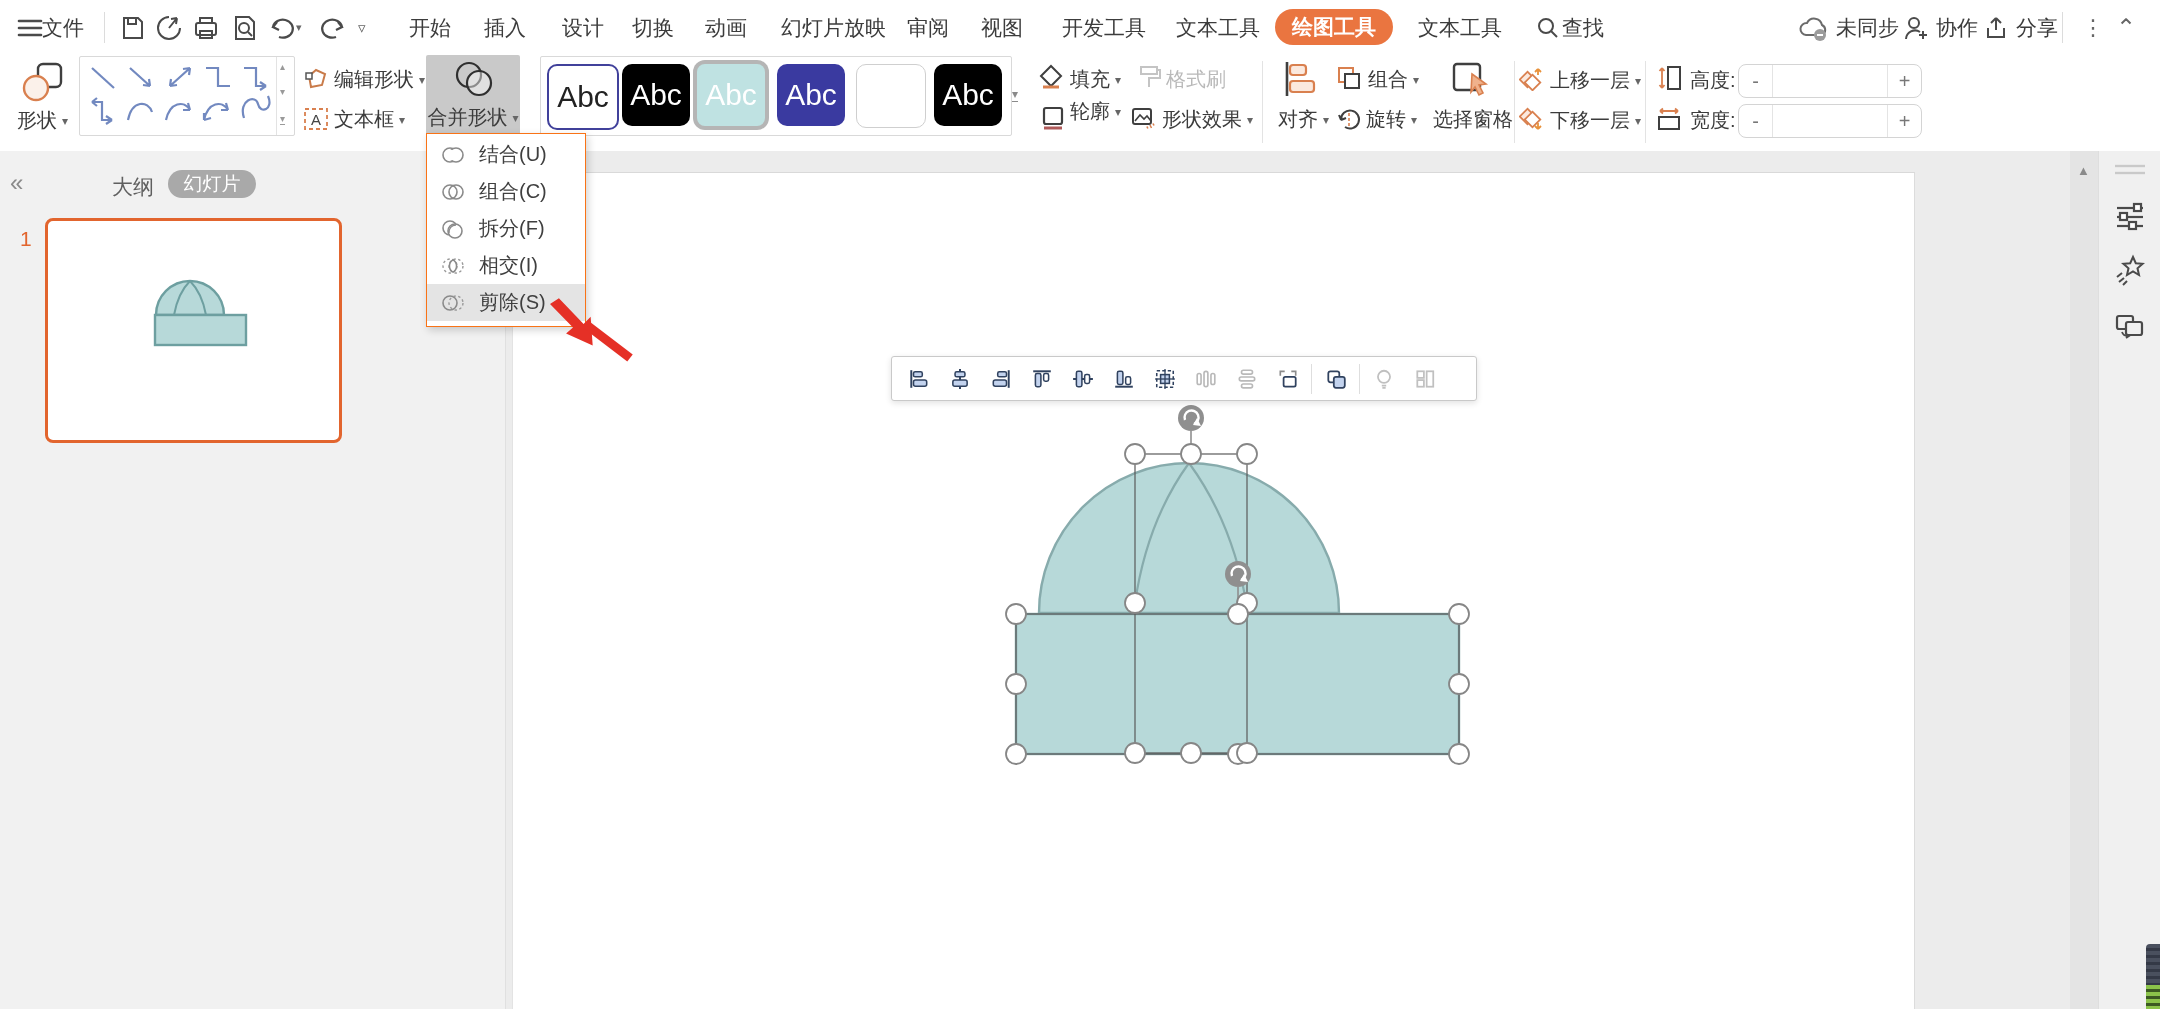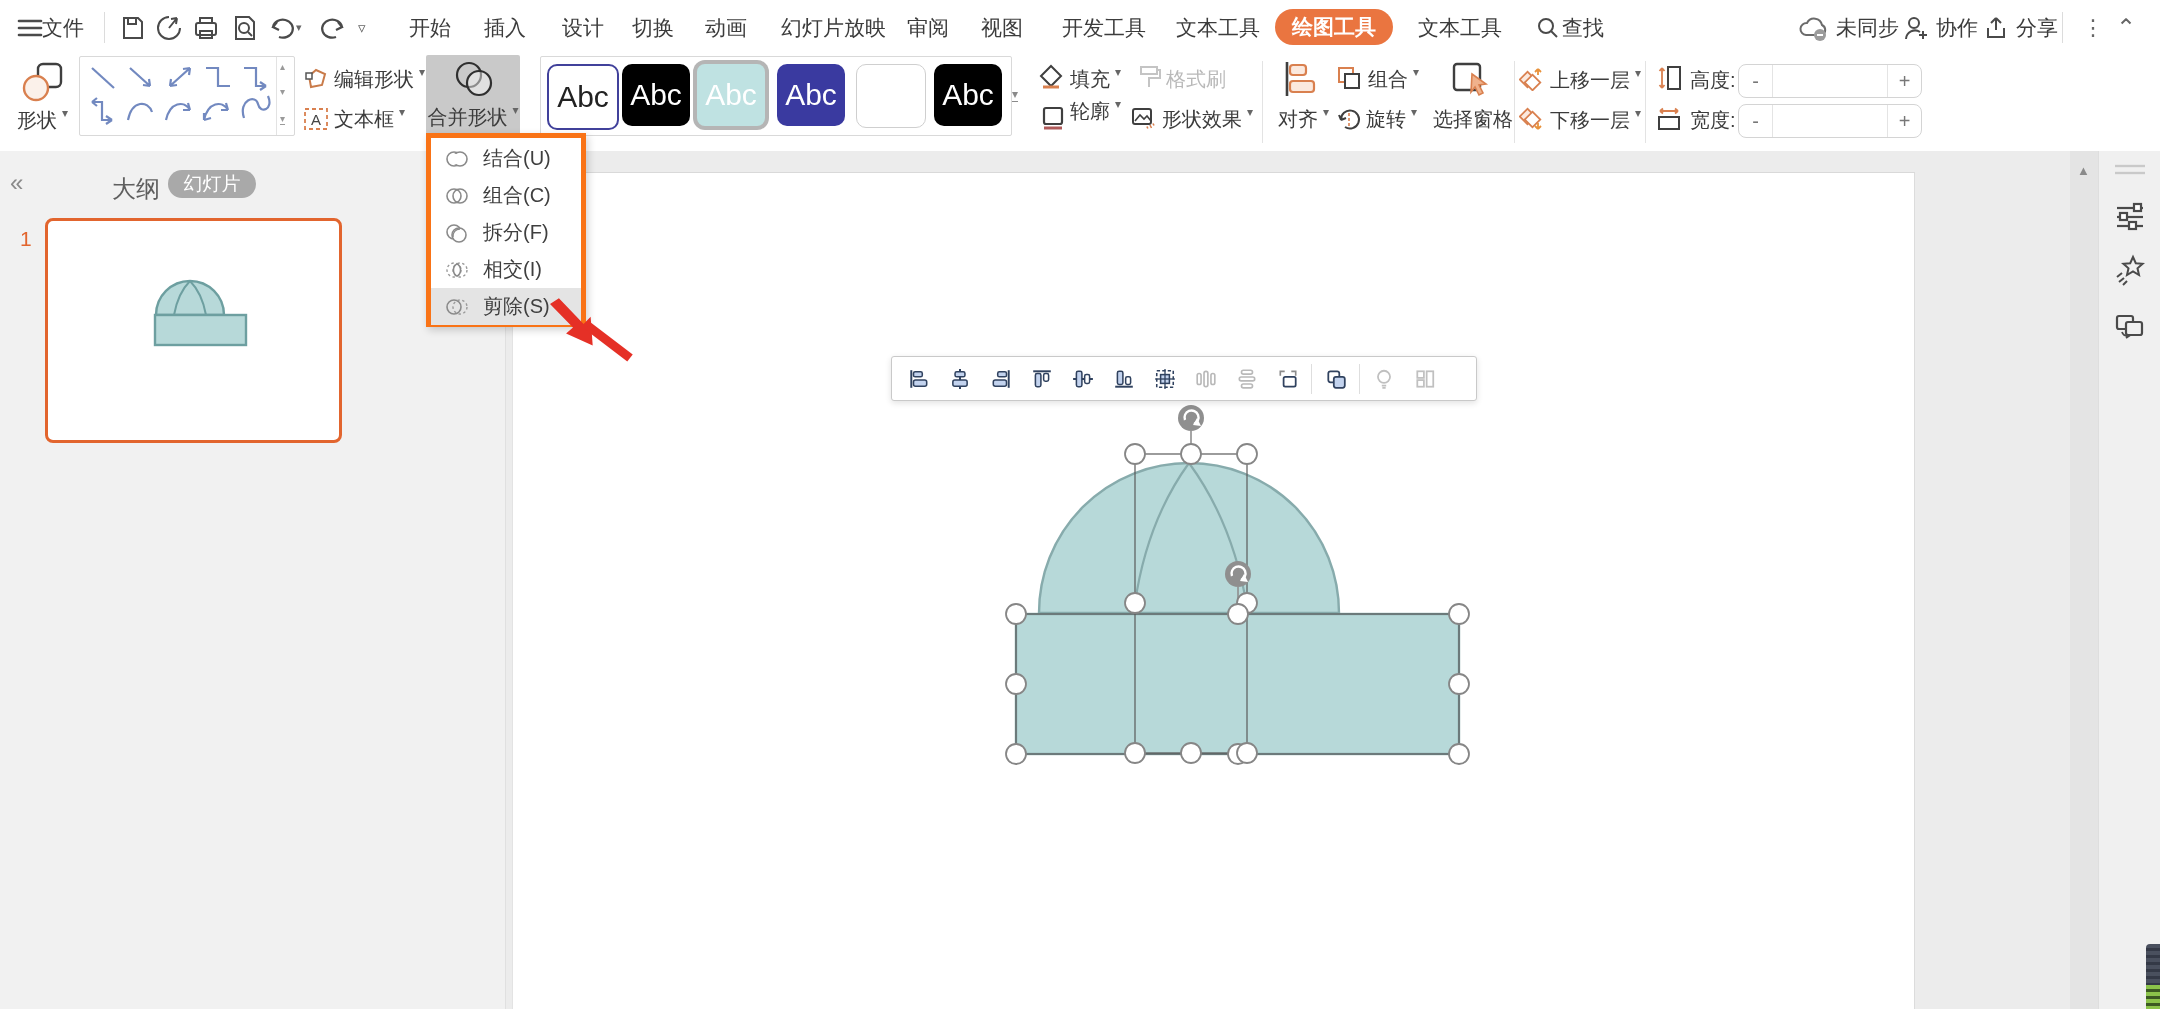--- a/index.html
+++ b/index.html
@@ -8,21 +8,21 @@
   .abs{position:absolute;}
   
   .topbar{position:absolute;left:0;top:0;width:2160px;height:55px;background:#fff;}
   .tb-item{position:absolute;top:0;height:55px;display:flex;align-items:center;font-size:21px;color:#3c3c3c;cursor:default;}
   .tb-icon{position:absolute;top:14px;width:28px;height:28px;}
   .vdiv{position:absolute;width:1px;background:#dcdcdc;}
   .tab-pill{position:absolute;top:9px;height:36px;background:#ea7540;color:#fff;font-weight:bold;
             border-radius:18px;display:flex;align-items:center;justify-content:center;font-size:21px;}
   
   .ribbon{position:absolute;left:0;top:55px;width:2160px;height:96px;background:#ffffff;border-bottom:1px solid #e1e1e1;}
-  .rb-label{position:absolute;font-size:20px;color:#3c3c3c;white-space:nowrap;display:flex;gap:5px;}
+  .rb-label{position:absolute;font-size:20px;color:#3c3c3c;white-space:nowrap;display:flex;align-items:center;gap:5px;}
   .rb-label.dis{color:#b9b9b9;}
   .caret{font-size:12px;color:#666;line-height:1;}
   .gallery{position:absolute;background:#fff;border:1px solid #d9d9d9;border-radius:2px;}
   .merge-btn{position:absolute;left:426px;top:0px;width:94px;height:81px;background:#c9c9c9;border-radius:2px;
              display:flex;flex-direction:column;align-items:center;justify-content:center;gap:6px;}
   .swatch{position:absolute;top:7px;width:68px;height:62px;border-radius:10px;display:flex;align-items:center;justify-content:center;
           font-size:30px;}
   .stepper{position:absolute;width:182px;height:32px;border:1px solid #d4d4d4;border-radius:8px;background:#fff;
            display:flex;align-items:stretch;overflow:hidden;}
   .stepper .sbtn{width:33px;display:flex;align-items:center;justify-content:center;color:#777;font-size:20px;}
@@ -34,21 +34,21 @@
   .thumb{position:absolute;left:45px;top:67px;width:291px;height:219px;background:#fff;border:3px solid #e2652e;border-radius:8px;}
   
   .workspace{position:absolute;left:506px;top:151px;width:1564px;height:858px;background:#ececec;}
   .slide{position:absolute;left:6px;top:21px;width:1401px;height:837px;background:#fff;border-top:1px solid #d9d9d9;border-left:1px solid #e3e3e3;border-right:1px solid #dcdcdc;}
   
   .floatbar{position:absolute;left:891px;top:356px;width:586px;height:45px;background:#fff;border:1px solid #c9c9c9;border-radius:3px;
             box-shadow:0 2px 6px rgba(0,0,0,0.12);display:flex;align-items:center;padding:0 6px;box-sizing:border-box;}
   .fb-btn{width:41px;height:36px;display:flex;align-items:center;justify-content:center;}
   .fb-div{width:1px;height:30px;background:#dedede;margin:0 3px;}
   
-  .dropdown{position:absolute;left:426px;top:133px;width:160px;height:194px;background:#fff;border:5px solid #f97316;
+  .dropdown{position:absolute;left:426px;top:133px;width:160px;height:194px;background:#fff;border:1px solid #f97316;
             box-shadow:2px 3px 8px rgba(0,0,0,0.18);z-index:30;padding:2px 0;box-sizing:border-box;}
   .dd-item{position:relative;height:37px;display:flex;align-items:center;gap:13px;padding-left:13px;font-size:20px;color:#3f3f3f;}
   .dd-item.hl{background:#e4e4e4;}
   
   .scrollbar{position:absolute;left:2070px;top:151px;width:28px;height:858px;background:#e4e4e4;}
   .rightbar{position:absolute;left:2098px;top:151px;width:62px;height:858px;background:#f0f0f0;border-left:1px solid #dedede;}
   .rb-ic{position:absolute;left:14px;width:34px;height:34px;}
   .overlay-widget{position:absolute;left:2146px;top:944px;width:14px;height:65px;border-radius:4px 0 0 4px;
       background:repeating-linear-gradient(to bottom,#4a505e 0 4px,#343946 4px 7px);}
   .overlay-widget .green{position:absolute;left:0;bottom:0;width:100%;height:24px;
@@ -317,21 +317,21 @@
     <div class="rb-label" style="left:1690px;top:52px">宽度:</div>
     <div class="stepper" style="left:1738px;top:49px">
       <div class="sbtn">-</div>
       <input value="" style="">
       <div class="sbtn">+</div>
     </div>
   </div>
 
   <div class="leftpanel">
     <div class="abs" style="left:10px;top:18px;font-size:24px;color:#8a8a8a">«</div>
-    <div class="abs" style="left:112px;top:22px;font-size:24px;color:#5f5f5f">大纲</div>
+    <div class="abs" style="left:112px;top:22px;font-size:21px;color:#5f5f5f">大纲</div>
     <div class="slides-pill">幻灯片</div>
     <div class="abs" style="left:20px;top:76px;font-size:21px;color:#e2652e">1</div>
     <div class="thumb">
       <svg width="291" height="219" viewBox="0 0 291 219">
         <path d="M108 94 A 34 34 0 0 1 176 94 Z" fill="#b7d9d9" stroke="#6d9fa0" stroke-width="2.4"></path>
         <path d="M142 60 Q 130 72 126 94" fill="none" stroke="#6d9fa0" stroke-width="2"></path>
         <path d="M142 60 Q 154 72 158 94" fill="none" stroke="#6d9fa0" stroke-width="2"></path>
         <rect x="107" y="94" width="91" height="30" fill="#b7d9d9" stroke="#6d9fa0" stroke-width="2.4"></rect>
       </svg>
     </div>

